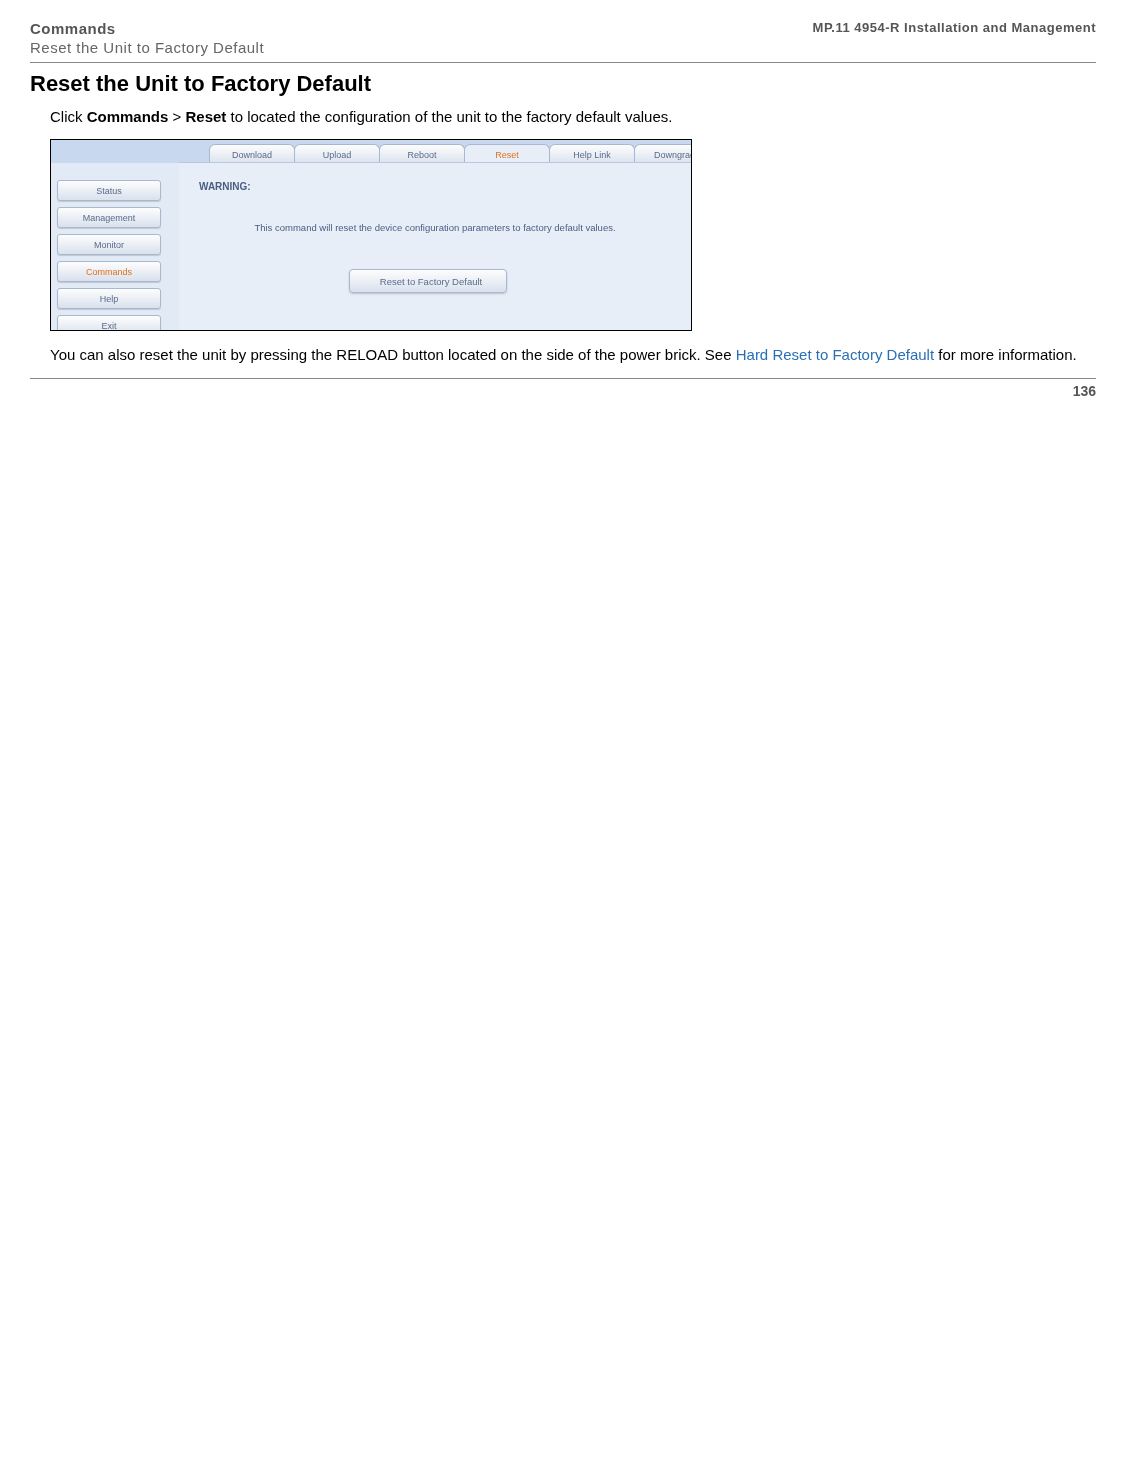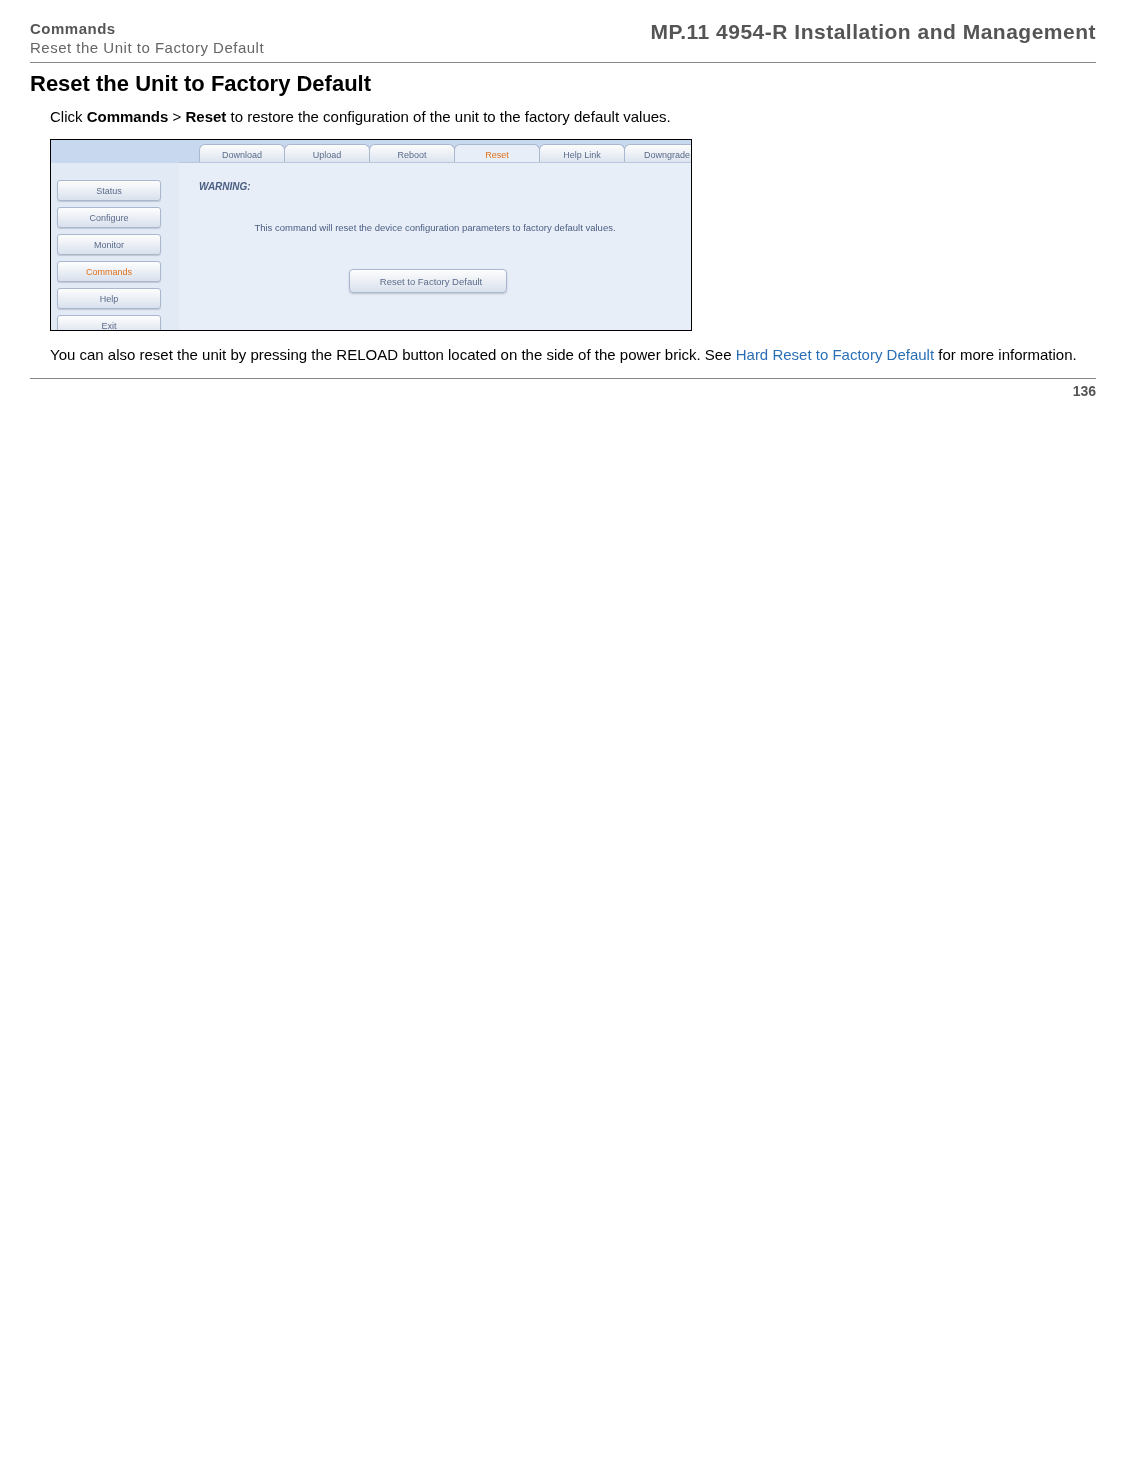--- a/index.html
+++ b/index.html
@@ -28,21 +28,21 @@
   }
   .header-left .h2 {
     color: #666;
     letter-spacing: 0.5px;
     margin-top: 2px;
   }
   .header-right {
     font-weight: bold;
     letter-spacing: 0.5px;
     color: #555;
-    font-size: 21px;
+    font-size: 13px;
   }
   .hr-top {
     border: none;
     border-top: 1px solid #888;
     margin: 6px 0 8px 0;
   }
   .section-title {
     font-size: 22px;
     font-weight: bold;
     margin: 4px 0 10px 0;
@@ -102,21 +102,21 @@
     display: flex;
     align-items: center;
     justify-content: center;
     box-shadow: 0 1px 1px rgba(0,0,0,0.15);
   }
   .ss-side-btn.active {
     color: #e0701a;
   }
   .ss-tabs {
     position: absolute;
-    left: 117px;
+    left: 127px;
     top: 4px;
     display: flex;
     padding-left: 31px;
   }
   .ss-tab {
     width: 84px;
     height: 19px;
     background: linear-gradient(to bottom, #fdfdfd, #d9e1ed);
     border: 1px solid #a9b7cf;
     border-bottom: none;
@@ -138,21 +138,20 @@
     top: 22px;
     right: 0;
     bottom: 0;
     background: #e8eef8;
     border-top: 1px solid #b9c7df;
     padding: 18px 20px;
   }
   .ss-warning-label {
     font-size: 10px;
     font-weight: bold;
-    font-style: italic;
     color: #4a5d82;
   }
   .ss-warning-text {
     font-size: 9.5px;
     color: #4a5d82;
     margin-top: 30px;
     text-align: center;
   }
   .ss-reset-btn {
     width: 150px;
@@ -194,27 +193,27 @@
       <div class="h1">Commands</div>
       <div class="h2">Reset the Unit to Factory Default</div>
     </div>
     <div class="header-right">MP.11 4954-R Installation and Management</div>
   </div>
   <hr class="hr-top">
 
   <div class="section-title">Reset the Unit to Factory Default</div>
 
   <div class="body-text">
-    <span>Click </span><span class="bold">Commands</span><span> &gt; </span><span class="bold">Reset</span><span> to restore the configuration of the unit to the factory default values.</span>
+    <span>Click </span><span class="bold">Commands</span><span> &gt; </span><span class="bold">Reset</span><span> to located the configuration of the unit to the factory default values.</span>
   </div>
 
   <div class="screenshot">
     <div class="ss-sidebar">
       <div class="ss-side-btn">Status</div>
-      <div class="ss-side-btn">Configure</div>
+      <div class="ss-side-btn">Management</div>
       <div class="ss-side-btn">Monitor</div>
       <div class="ss-side-btn active">Commands</div>
       <div class="ss-side-btn">Help</div>
       <div class="ss-side-btn">Exit</div>
     </div>
     <div class="ss-tabs">
       <div class="ss-tab">Download</div>
       <div class="ss-tab">Upload</div>
       <div class="ss-tab">Reboot</div>
       <div class="ss-tab active">Reset</div>

